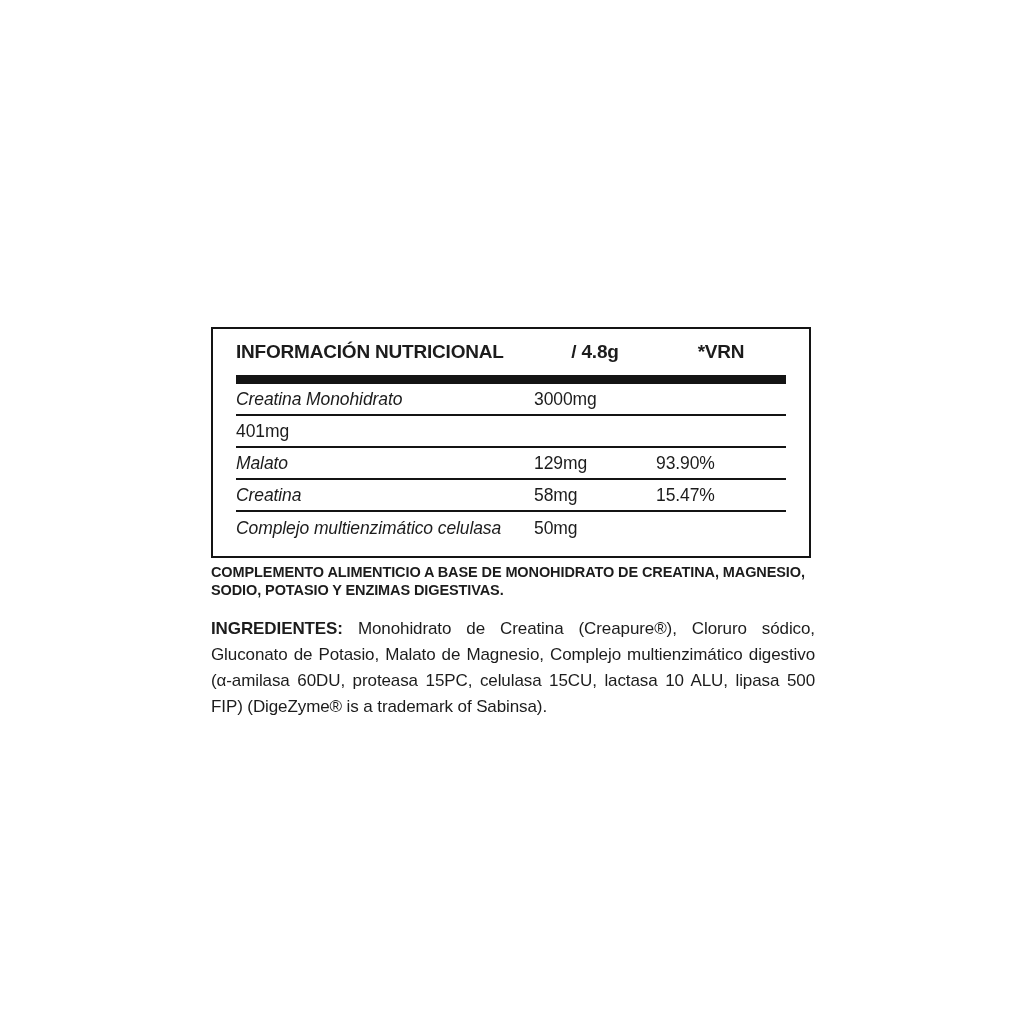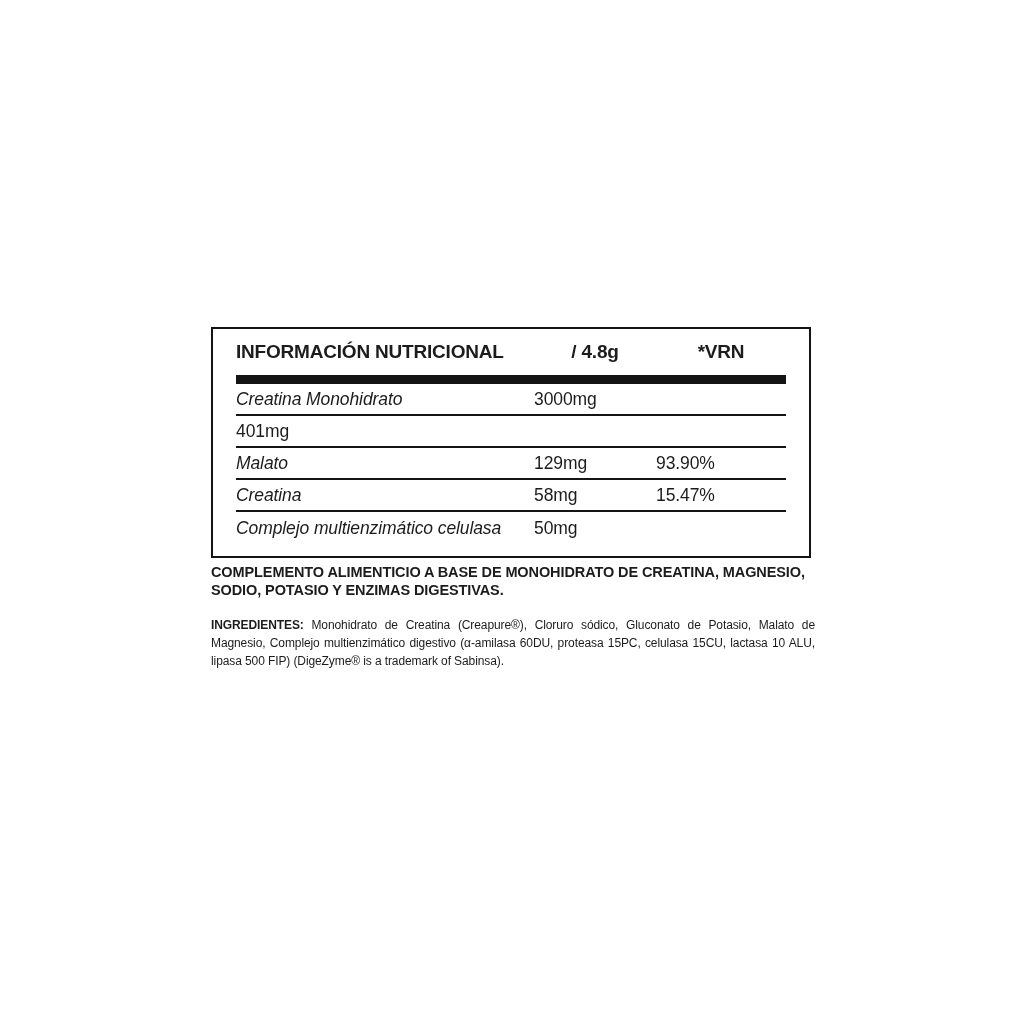--- a/index.html
+++ b/index.html
@@ -68,22 +68,22 @@
     margin-top:5px;
     width:604px;
     font-weight:bold;
     font-size:14.5px;
     line-height:18px;
     letter-spacing:-0.1px;
   }
   .ingredients{
     margin-top:17px;
     width:604px;
-    font-size:12px;
-    line-height:18px;
+    font-size:17px;
+    line-height:26px;
     letter-spacing:-0.1px;
     text-align:justify;
   }
   .ingredients .ing-label{font-weight:bold;}
 </style>
 </head>
 <body>
 
 <div class="label-wrap">
 

